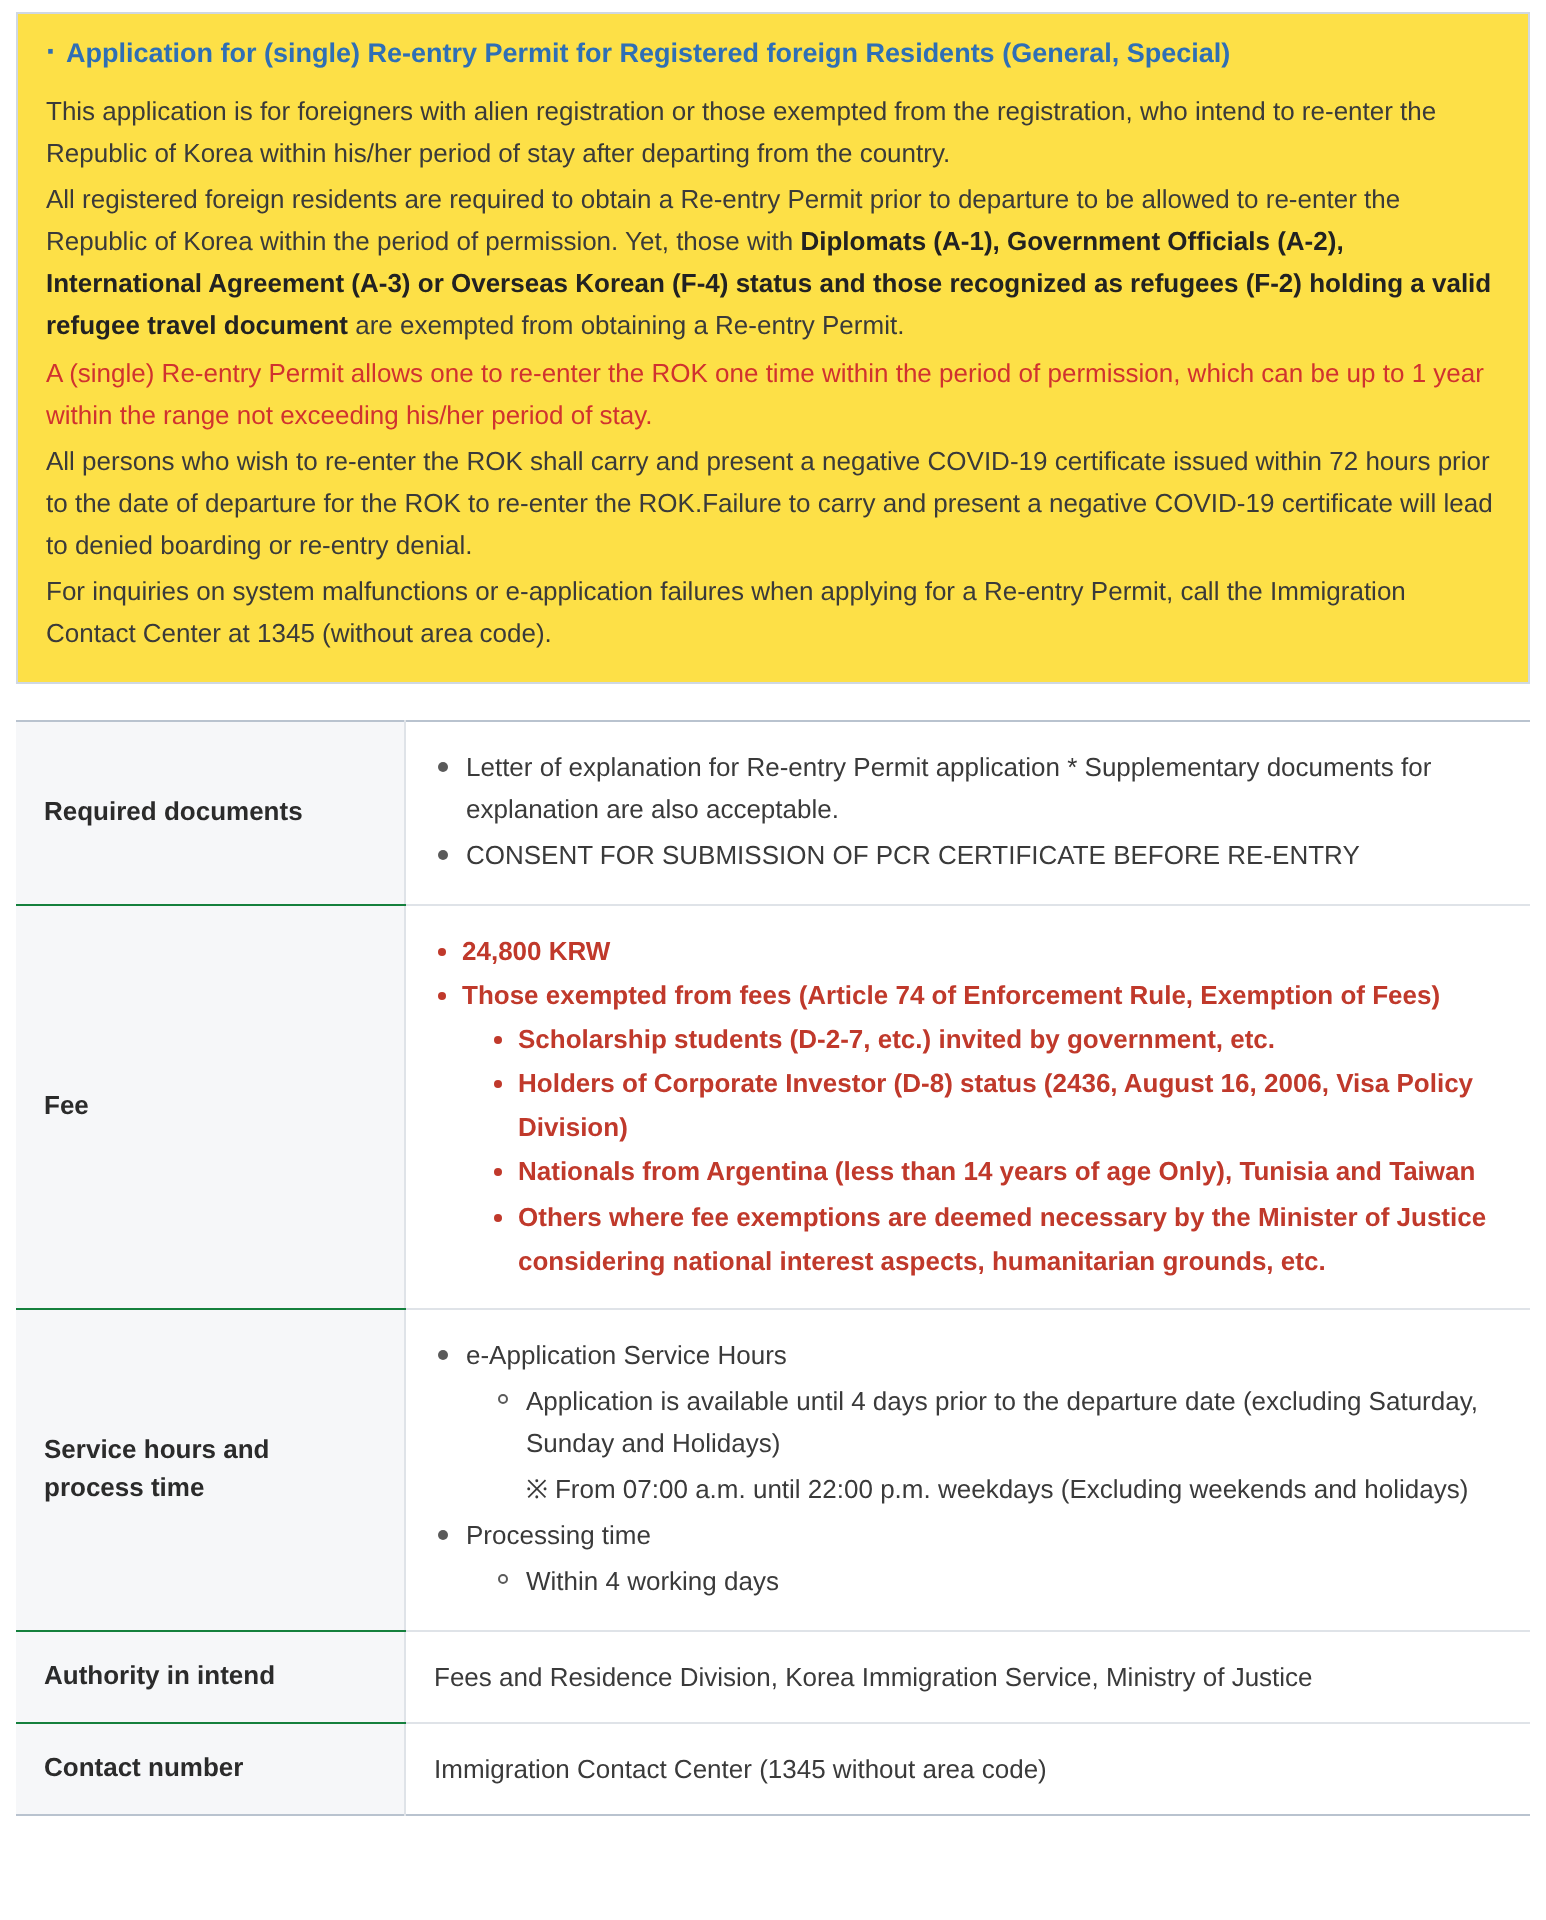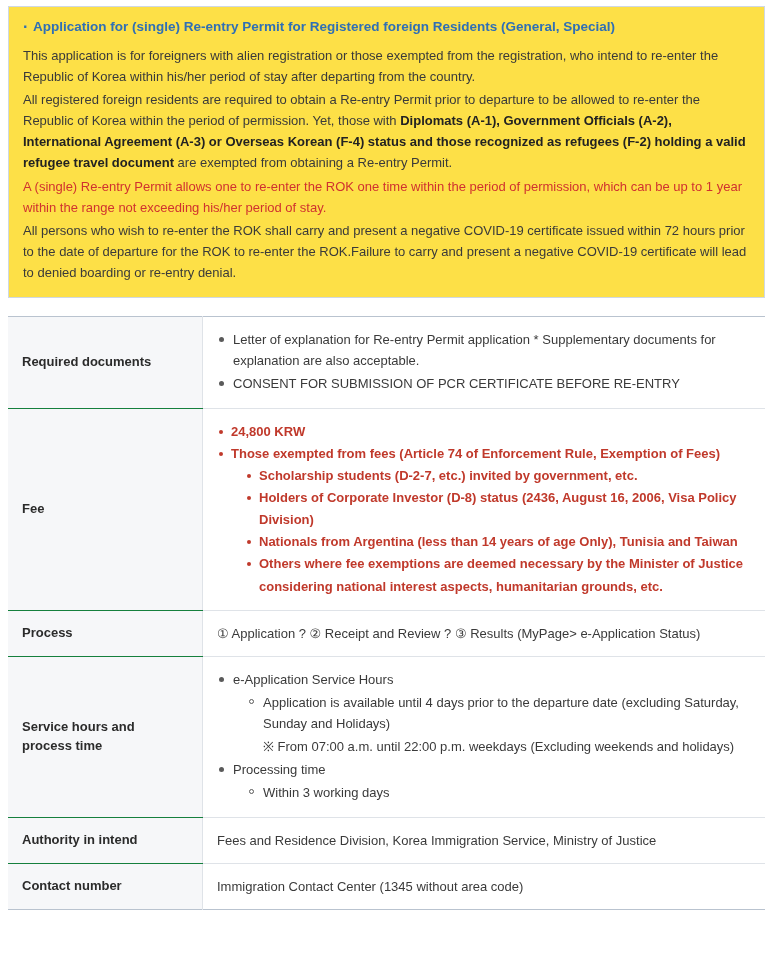--- a/index.html
+++ b/index.html
@@ -207,20 +207,21 @@
     <div class="intro-title">Application for (single) Re-entry Permit for Registered foreign Residents (General, Special)</div>
 
     <p class="intro-p">This application is for foreigners with alien registration or those exempted from the registration, who intend to re-enter the Republic of Korea within his/her period of stay after departing from the country.</p>
 
     <p class="intro-p"><span>All registered foreign residents are required to obtain a Re-entry Permit prior to departure to be allowed to re-enter the Republic of Korea within the period of permission. Yet, those with </span><b>Diplomats (A-1), Government Officials (A-2), International Agreement (A-3) or Overseas Korean (F-4) status and those recognized as refugees (F-2) holding a valid refugee travel document</b><span> are exempted from obtaining a Re-entry Permit.</span></p>
 
     <p class="intro-p red">A (single) Re-entry Permit allows one to re-enter the ROK one time within the period of permission, which can be up to 1 year within the range not exceeding his/her period of stay.</p>
 
     <p class="intro-p">All persons who wish to re-enter the ROK shall carry and present a negative COVID-19 certificate issued within 72 hours prior to the date of departure for the ROK to re-enter the ROK.Failure to carry and present a negative COVID-19 certificate will lead to denied boarding or re-entry denial.</p>
 
+    <p class="intro-p">For inquiries on system malfunctions or e-application failures when applying for a Re-entry Permit, call the Immigration Contact Center at 1345 (without area code).</p>
   </div>
 
   <div class="divider"></div>
 
   <table class="info">
     <tbody>
 
       <tr>
         <th>Required documents</th>
         <td>
@@ -242,42 +243,36 @@
                 <li>Scholarship students (D-2-7, etc.) invited by government, etc.</li>
                 <li>Holders of Corporate Investor (D-8) status (2436, August 16, 2006, Visa Policy Division)</li>
                 <li>Nationals from Argentina (less than 14 years of age Only), Tunisia and Taiwan</li>
                 <li>Others where fee exemptions are deemed necessary by the Minister of Justice considering national interest aspects, humanitarian grounds, etc.</li>
               </ul>
             </li>
           </ul>
         </td>
       </tr>
 
-      <tr>
-        <th>Process</th>
-        <td>
-          <div class="process-line">① Application ? ② Receipt and Review ? ③ Results (MyPage&gt; e-Application Status)</div>
-        </td>
-      </tr>
 
       <tr>
         <th>Service hours and process time</th>
         <td>
           <ul class="disc">
             <li>
               <span>e-Application Service Hours</span>
               <ul class="circle nested">
                 <li>Application is available until 4 days prior to the departure date (excluding Saturday, Sunday and Holidays)</li>
               </ul>
               <div class="plain-note" style="margin-left:14px;">※ From 07:00 a.m. until 22:00 p.m. weekdays (Excluding weekends and holidays)</div>
             </li>
             <li>
               <span>Processing time</span>
               <ul class="circle nested">
-                <li>Within 3 working days</li>
+                <li>Within 4 working days</li>
               </ul>
             </li>
           </ul>
         </td>
       </tr>
 
 
       <tr>
         <th>Authority in intend</th>
         <td>Fees and Residence Division, Korea Immigration Service, Ministry of Justice</td>

